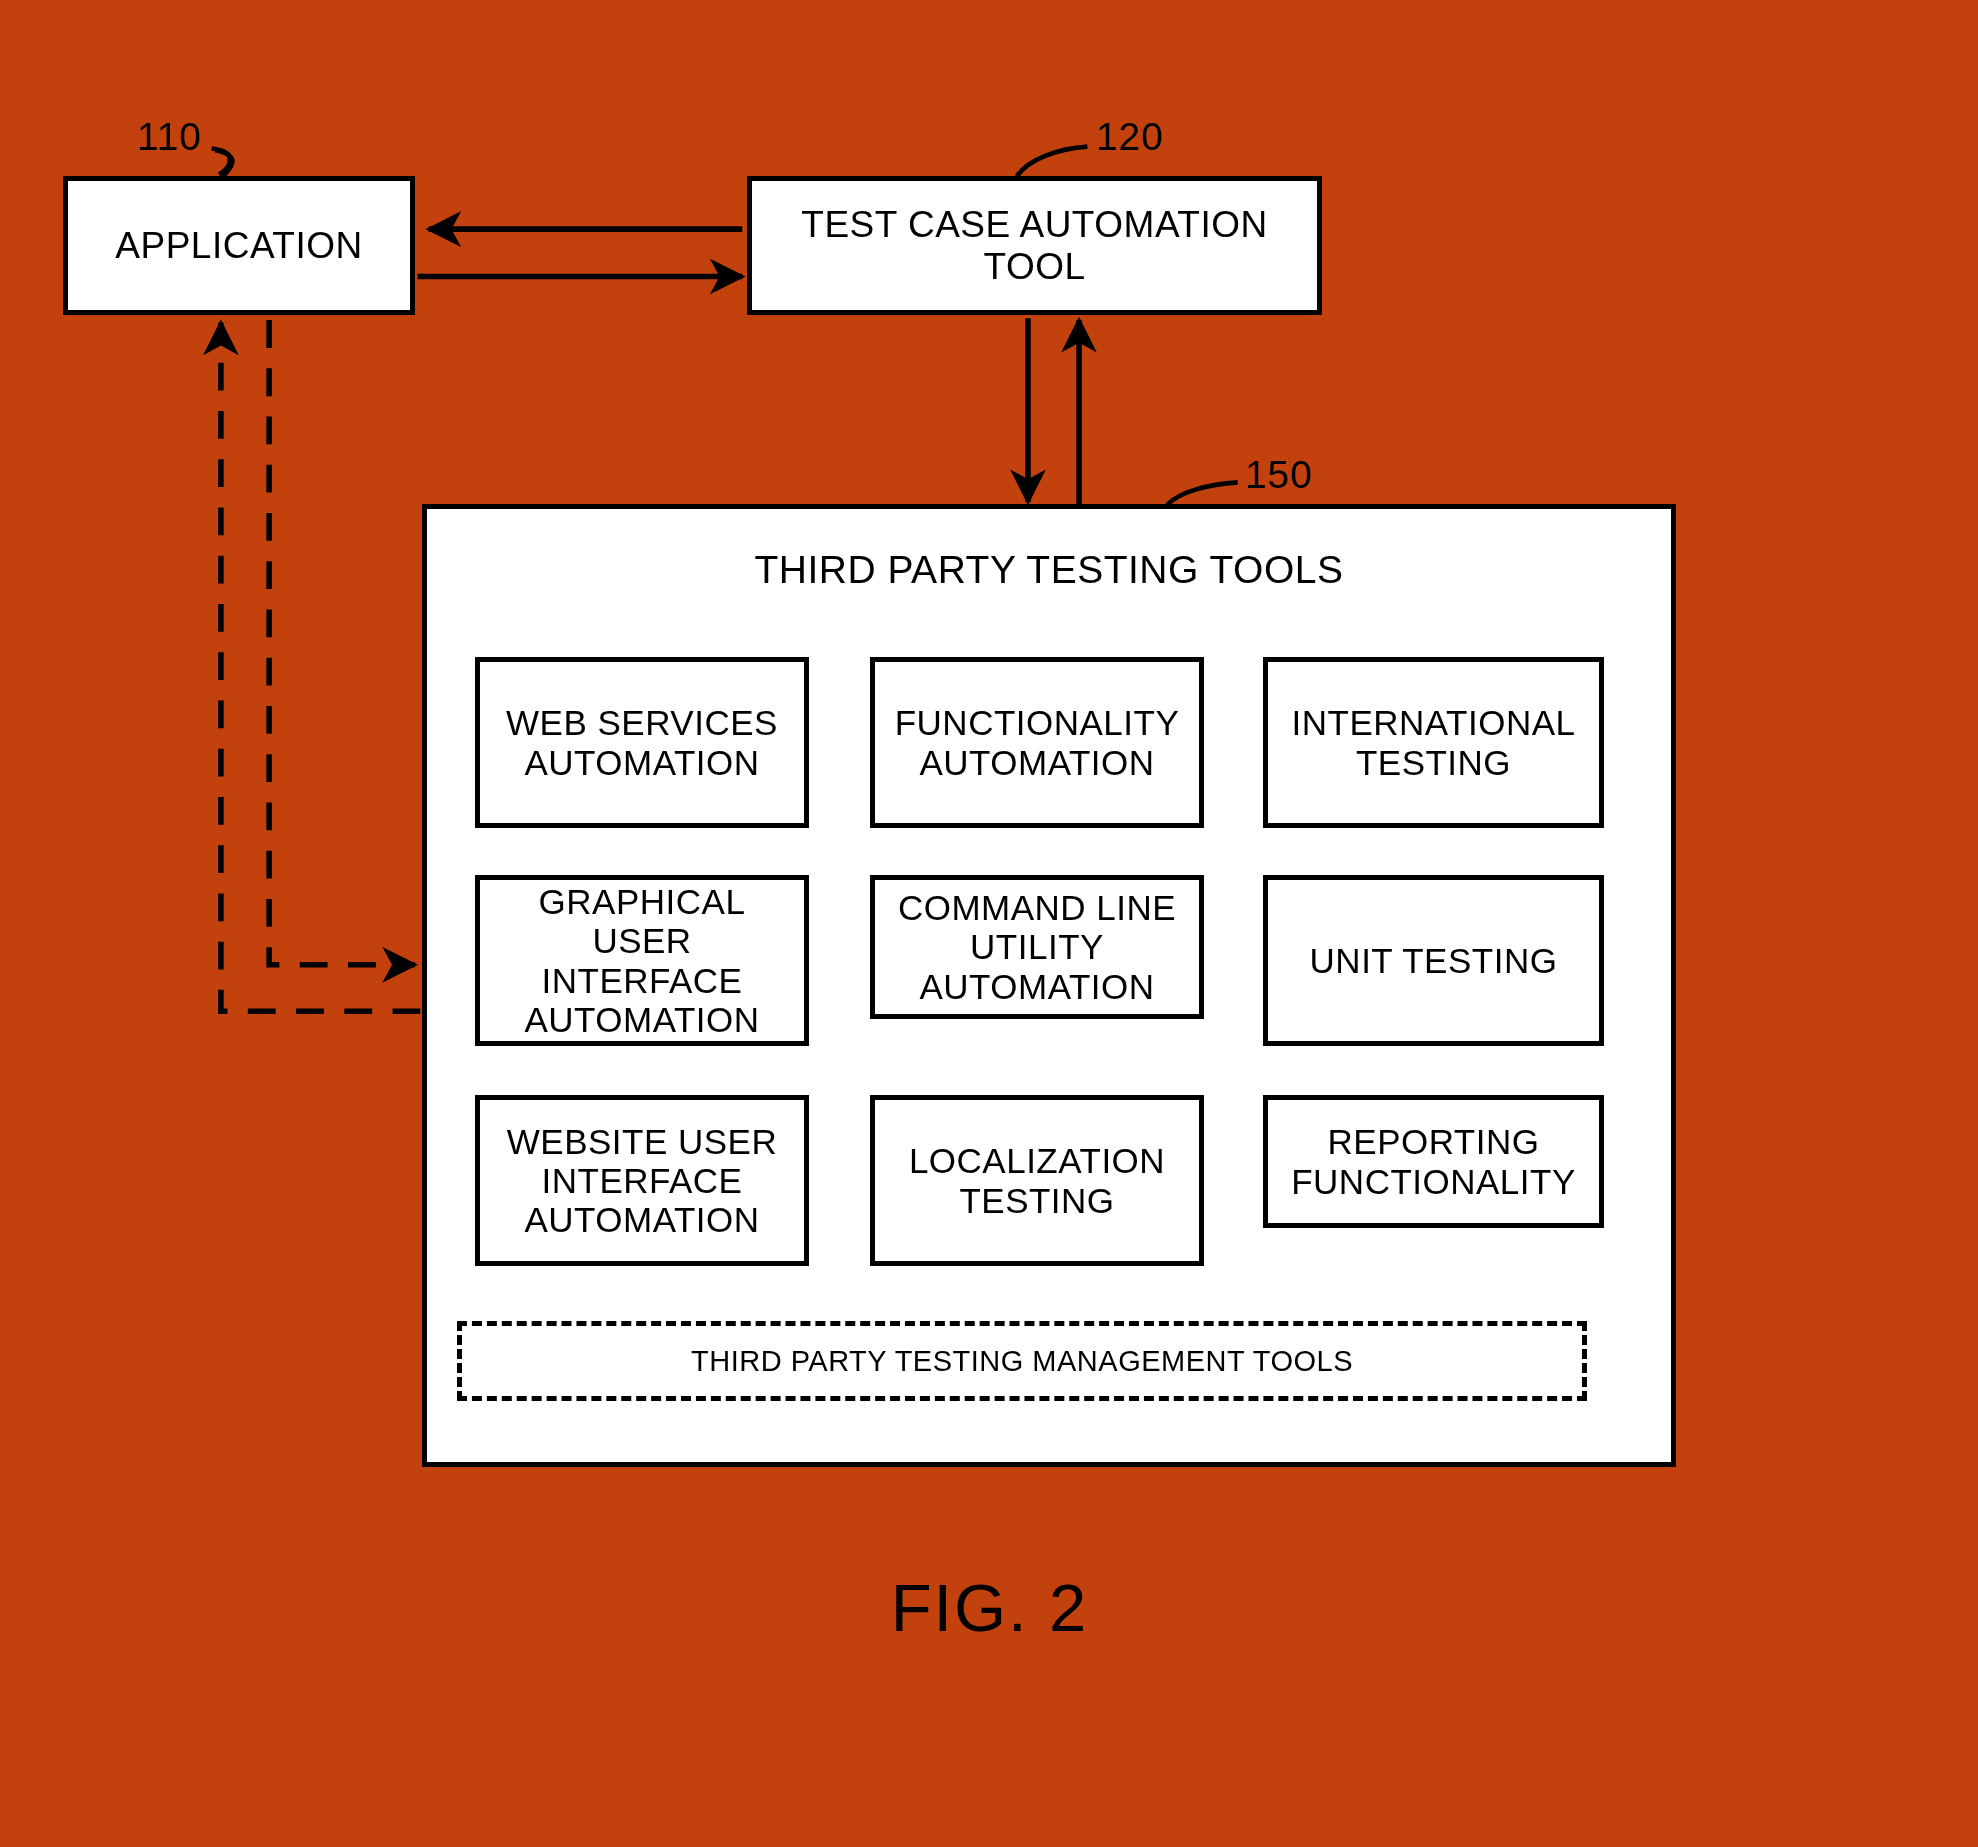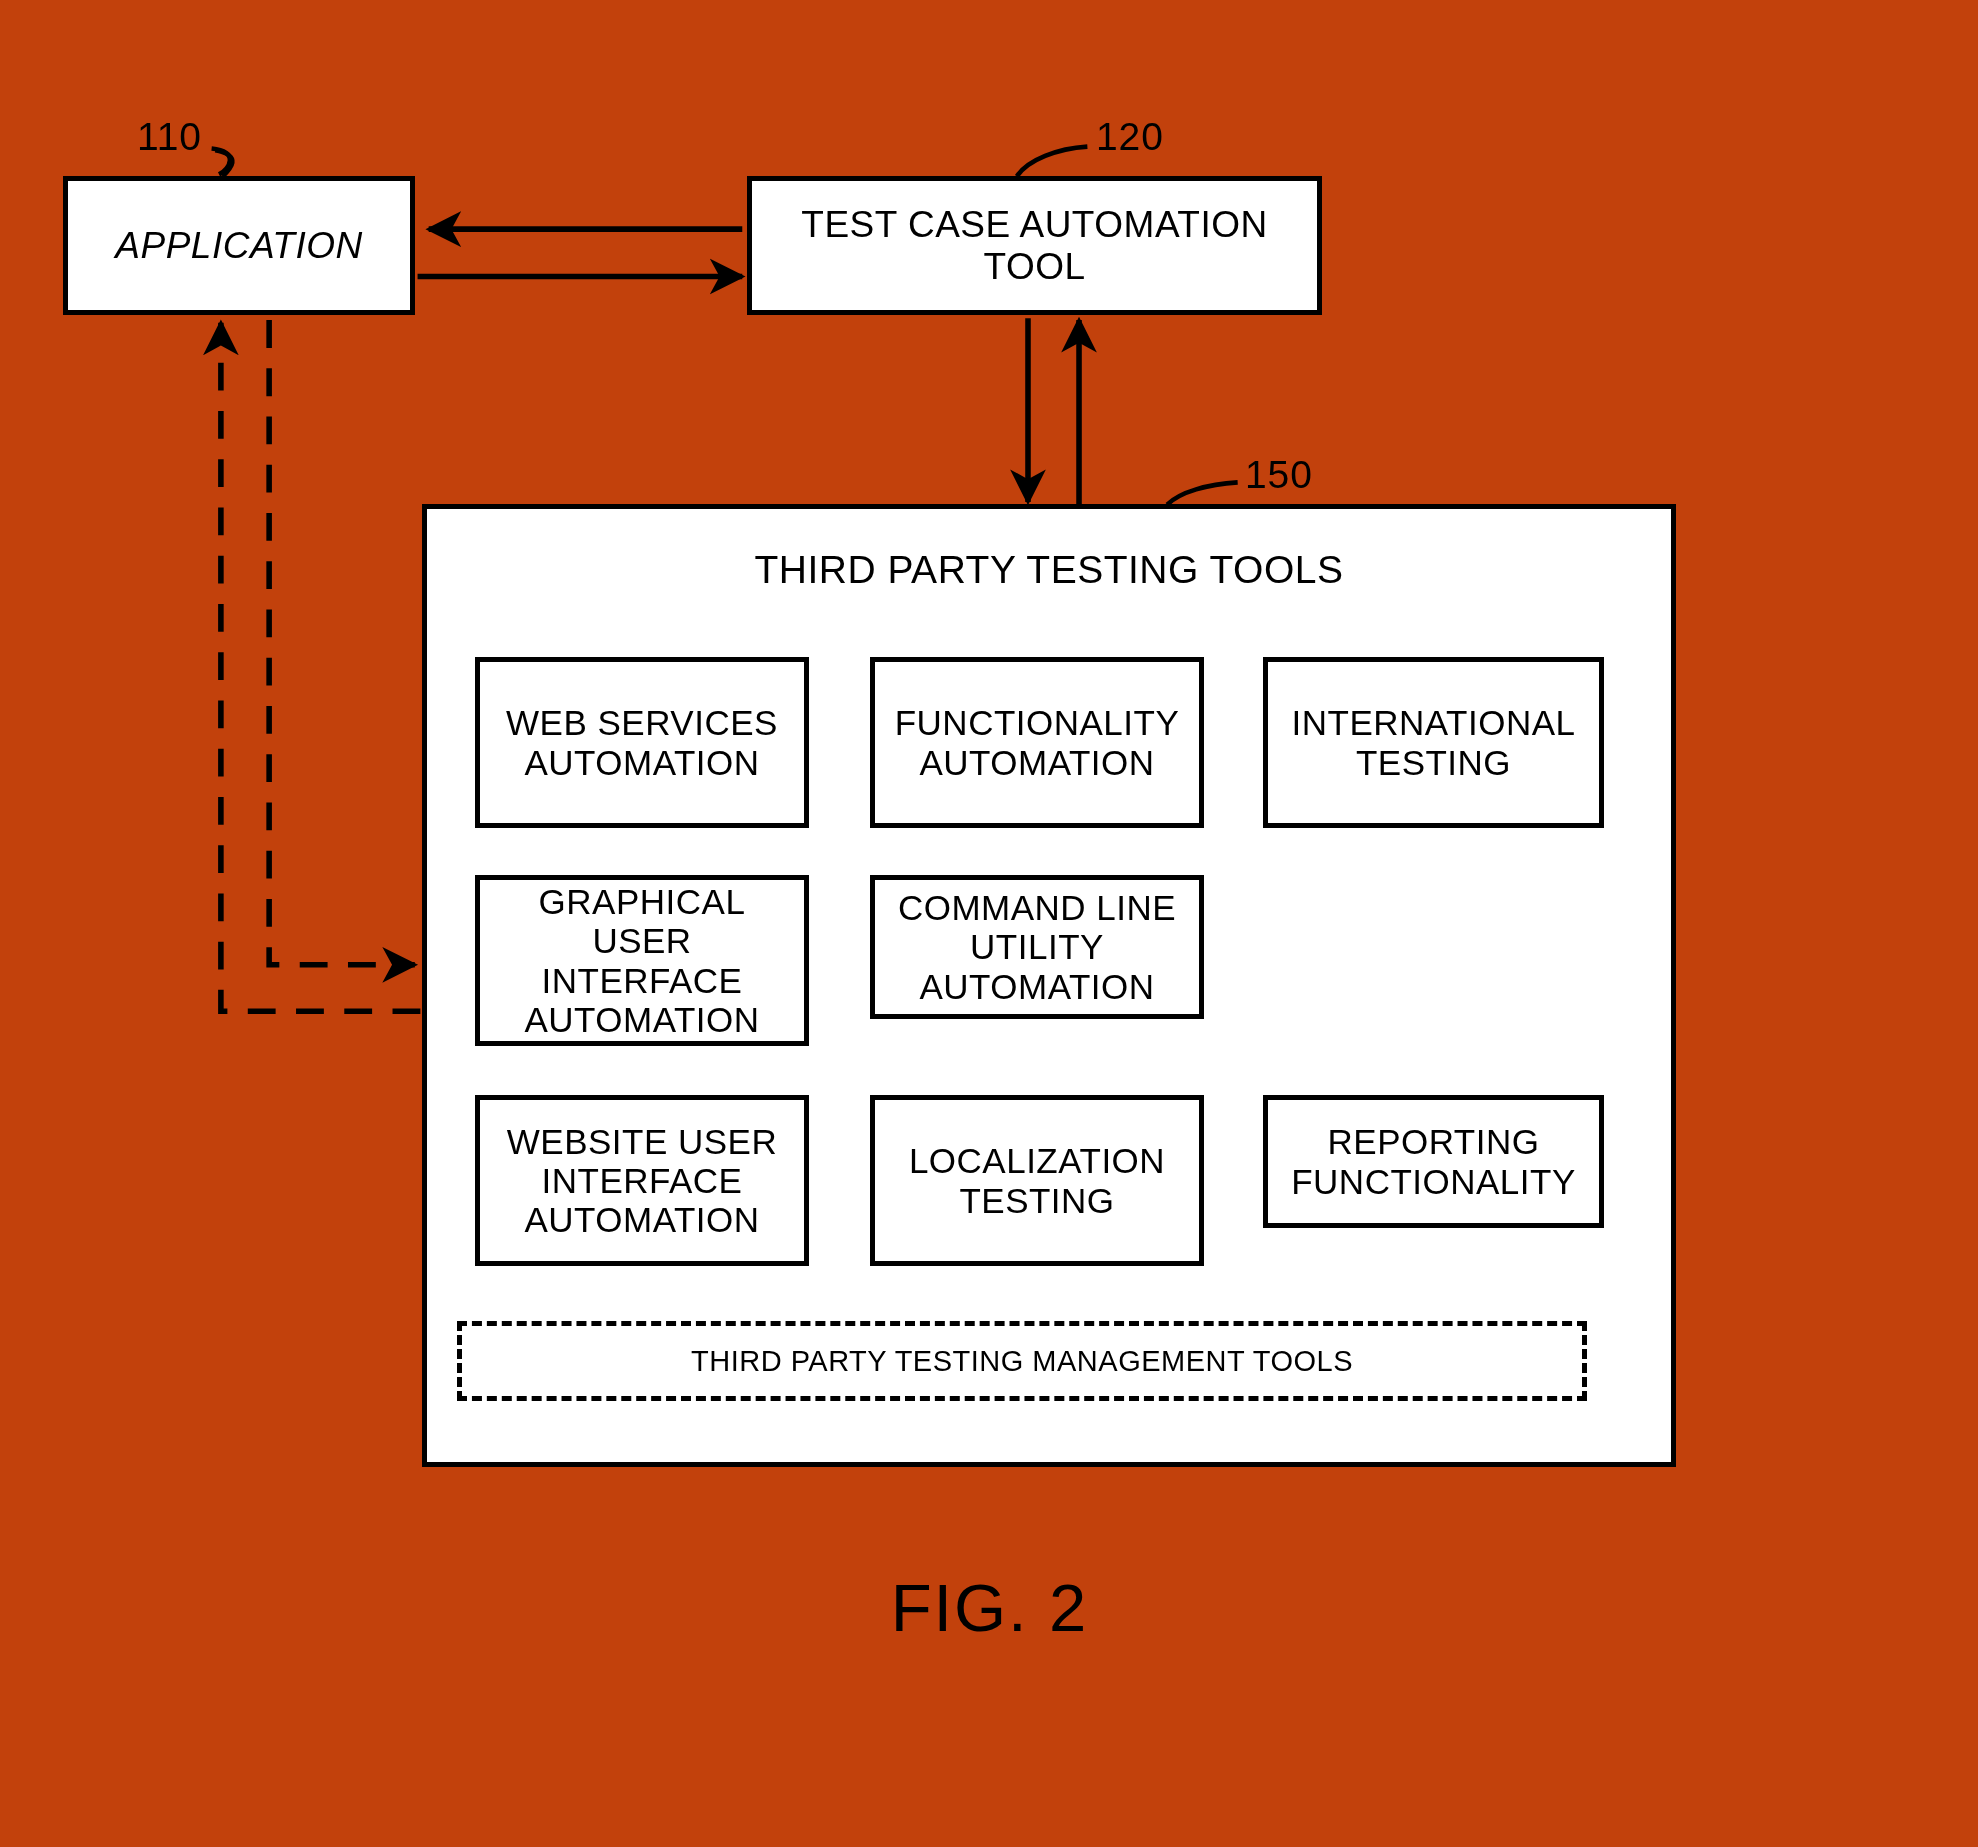--- a/index.html
+++ b/index.html
@@ -62,21 +62,21 @@
     left: 0;
     top: 1569px;
     width: 1979px;
     text-align: center;
     font-family: "Liberation Sans", sans-serif;
     font-size: 67px;
     letter-spacing: 1.9px;
     color: #000000;
   }
   
-  #box-application   { left: 63px;  top: 176px;  width: 352px; height: 139px; font-size: 37px; font-style: italic; }
+  #box-application   { left: 63px;  top: 176px;  width: 352px; height: 139px; font-size: 37px; }
   #box-tool          { left: 747px; top: 176px;  width: 575px; height: 139px; font-size: 37px; }
   #box-thirdparty    { left: 422px; top: 504px;  width: 1254px; height: 963px; align-items: flex-start; }
   #thirdparty-title  { margin-top: 39px; font-size: 39px; }
 
   .inner-box { font-size: 35px; align-items: center; }
   #box-151 { left: 475px;  top: 657px;  width: 334px; height: 171px; }
   #box-152 { left: 475px;  top: 875px;  width: 334px; height: 171px; }
   #box-153 { left: 475px;  top: 1095px; width: 334px; height: 171px; }
   #box-154 { left: 870px;  top: 657px;  width: 334px; height: 171px; }
   #box-155 { left: 870px;  top: 875px;  width: 334px; height: 144px; }
@@ -202,20 +202,23 @@
   </div>
   <div class="box inner-box" id="box-156">
     <span class="box-label">LOCALIZATION
 TESTING</span>
   </div>
 
   <div class="box inner-box" id="box-157">
     <span class="box-label">INTERNATIONAL
 TESTING</span>
   </div>
+  <div class="box inner-box" id="box-158">
+    <span class="box-label">UNIT TESTING</span>
+  </div>
   <div class="box inner-box" id="box-159">
     <span class="box-label">REPORTING
 FUNCTIONALITY</span>
   </div>
 
   <div class="box dashed" id="box-160">
     <span class="box-label">THIRD PARTY TESTING MANAGEMENT TOOLS</span>
   </div>
 
   <div id="fig-caption">FIG. 2</div>

